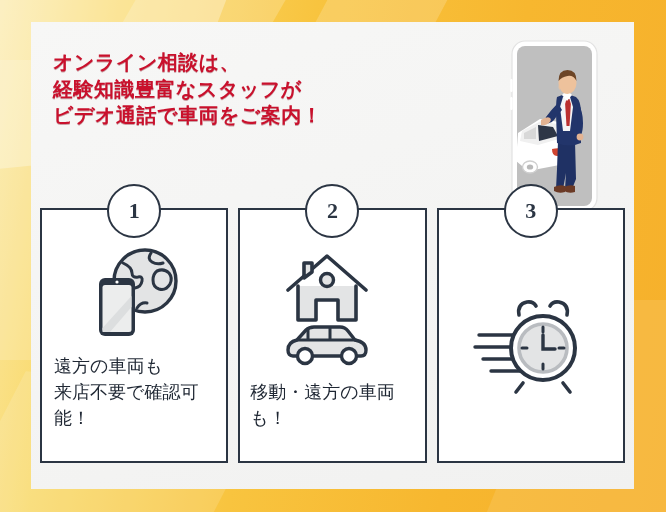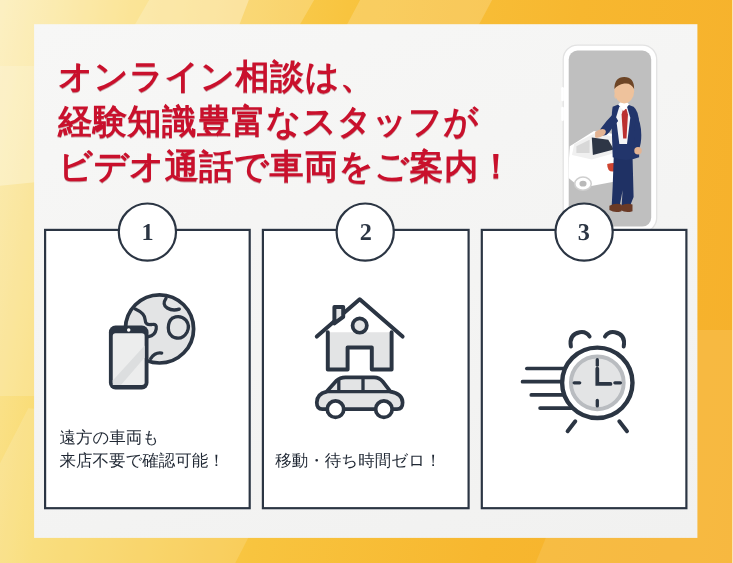--- a/index.html
+++ b/index.html
@@ -70,21 +70,21 @@
     width: 603px;
     height: 467px;
     background: linear-gradient(160deg, #f7f7f6 0%, #f4f4f3 55%, #f1f1f0 100%);
   }
 
   .headline {
     position: absolute;
     left: 22px;
     top: 27px;
     margin: 0;
-    font-size: 31px;
+    font-size: 20px;
     line-height: 1.33;
     font-weight: bold;
     letter-spacing: 0.5px;
     color: #c9102c;
     text-shadow: 0 1px 0 rgba(120,0,16,0.35);
     white-space: pre-line;
   }
 
   
   .phone-mock {
@@ -141,21 +141,21 @@
     align-items: center;
     justify-content: center;
     padding-top: 22px;
     box-sizing: border-box;
   }
   .card-text {
     width: 100%;
     box-sizing: border-box;
     padding: 0 10px 0 12px;
     margin-bottom: 30px;
-    font-size: 15px;
+    font-size: 18px;
     line-height: 1.45;
     color: #1f2733;
     font-weight: normal;
     white-space: pre-line;
   }
   .card-2 .card-text, .card-3 .card-text {
     text-align: left;
     padding-left: 10px;
   }
 </style>
@@ -272,21 +272,21 @@
             <circle cx="51" cy="38" r="6.5" fill="#e3e4e5" stroke="#2b3543" stroke-width="3.4"></circle>
 
             <g stroke="#2b3543" stroke-width="3.4" stroke-linejoin="round" stroke-linecap="round" fill="#e3e4e5">
               <path d="M12 108 q0 -8 9 -10 l9 -10 q3 -3 8 -3 l26 0 q5 0 8 4 l7 9 q11 2 11 10 q0 6 -5 6 l-68 0 q-5 0 -5 -6 Z"></path>
               <path d="M32 88 L32 98 M54 86 L54 98 M21 98 L80 98" fill="none" stroke-width="3"></path>
               <circle cx="29" cy="114" r="7.5" fill="#ffffff"></circle>
               <circle cx="73" cy="114" r="7.5" fill="#ffffff"></circle>
             </g>
           </svg>
         </div>
-        <div class="card-text">移動・待ち時間ゼロ！</div>
+        <div class="card-text">移動・遠方の車両も！</div>
       </div>
 
       <div class="card card-3">
         <div class="badge">3</div>
         <div class="card-art">
           <svg width="116" height="100" viewBox="0 0 116 100" xmlns="http://www.w3.org/2000/svg">
 
             <g stroke="#2b3543" stroke-width="3.4" stroke-linecap="round">
               <line x1="6" y1="38" x2="44" y2="38"></line>
               <line x1="2" y1="50" x2="40" y2="50"></line>

